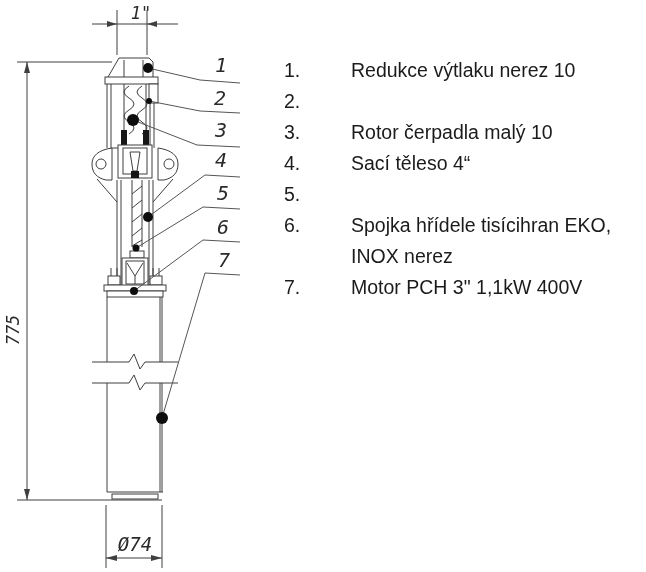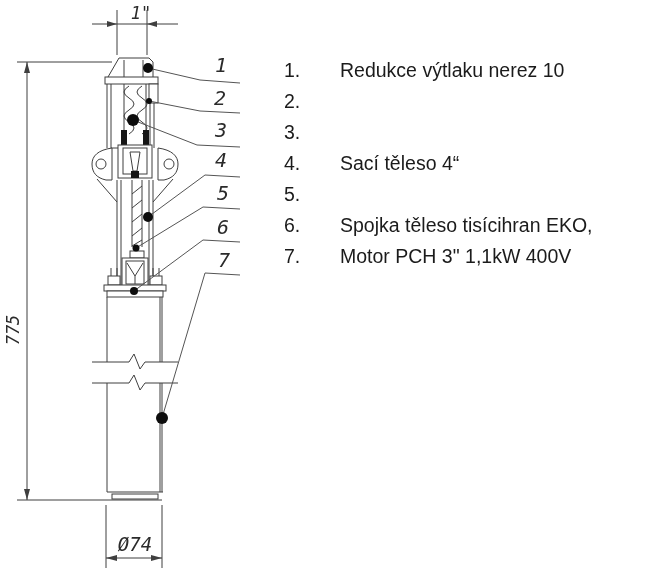--- a/index.html
+++ b/index.html
@@ -25,21 +25,21 @@
   .legend{
     position:absolute;
     left:284px;top:55px;
     width:356px;
     color:#1b1b1b;
     font-size:19.5px;
     line-height:31px;
   }
   .legend-row{display:flex;align-items:flex-start;}
   .legend-num{flex:0 0 56px;}
-  .legend-txt{flex:1 1 auto;}
+  .legend-txt{flex:1 1 auto;margin-left:11px;}
 </style>
 </head>
 <body>
 
 <div class="stage">
 
   <svg class="drawing" width="646" height="572" viewBox="0 0 646 572" fill="none" stroke="#3f3f3f" stroke-width="1">
 
     <g>
       <line x1="117" y1="10" x2="117" y2="55"></line>
@@ -184,32 +184,34 @@
   <div class="legend">
     <div class="legend-row">
       <span class="legend-num">1.</span>
       <span class="legend-txt">Redukce výtlaku nerez 10</span>
     </div>
     <div class="legend-row">
       <span class="legend-num">2.</span>
     </div>
     <div class="legend-row">
       <span class="legend-num">3.</span>
+      <span class="legend-txt">Rotor čerpadla malý 10</span>
     </div>
     <div class="legend-row">
       <span class="legend-num">4.</span>
       <span class="legend-txt">Sací těleso 4“</span>
     </div>
     <div class="legend-row">
       <span class="legend-num">5.</span>
     </div>
     <div class="legend-row">
       <span class="legend-num">6.</span>
       <span class="legend-txt">
-        <span>Spojka těleso tisícihran EKO,</span><br>
+        <span>Spojka hřídele tisícihran EKO,</span><br>
+        <span>INOX nerez</span>
       </span>
     </div>
     <div class="legend-row">
       <span class="legend-num">7.</span>
       <span class="legend-txt">Motor PCH 3" 1,1kW 400V</span>
     </div>
   </div>
 
 </div>
 

